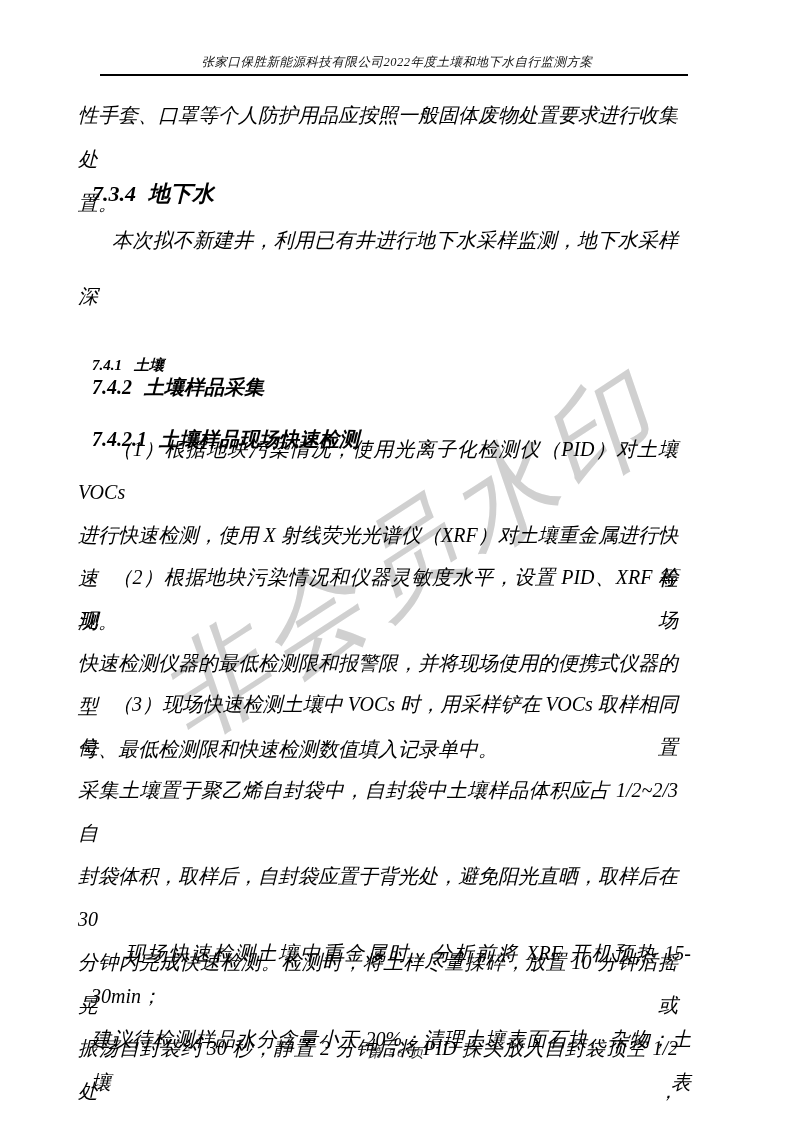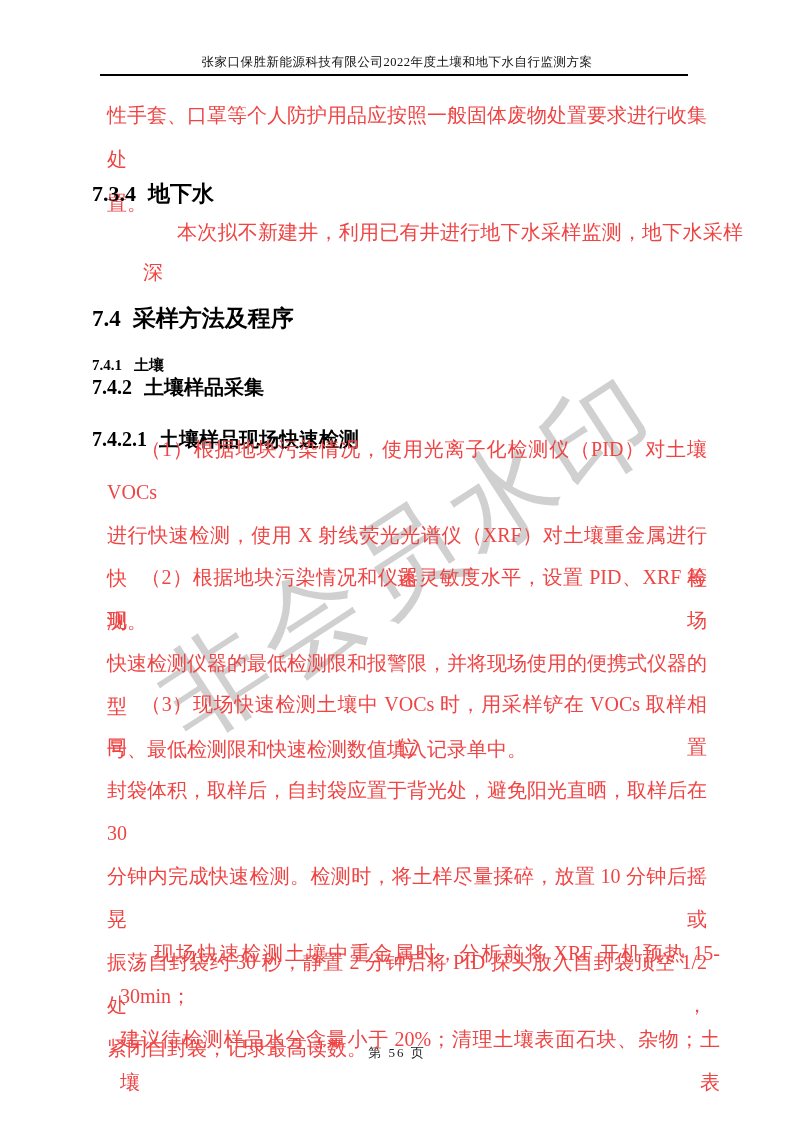--- a/index.html
+++ b/index.html
@@ -3,20 +3,21 @@
 <meta charset="utf-8">
 <style>
   html,body{margin:0;padding:0;background:#ffffff;}
   .page{
     position:relative;
     width:794px;height:1123px;
     background:#ffffff;
     overflow:hidden;
     font-family:"Liberation Serif","DejaVu Serif",serif;
     color:#000;
+    font-style:italic;
   }
   
   .doc-header{
     position:absolute;top:54px;left:100px;width:594px;
     text-align:center;font-size:12.5px;color:#111;
     letter-spacing:.5px;white-space:nowrap;
   }
   .header-rule{
     position:absolute;top:74px;left:100px;width:588px;height:2px;
     background:#000;
@@ -25,39 +26,39 @@
   .watermark{
     position:absolute;left:410px;top:557px;
     transform:translate(-50%,-50%) rotate(-33deg);
     font-size:106px;letter-spacing:8px;white-space:nowrap;
     color:#c5c5c5;opacity:.8;z-index:0;
     font-family:"Liberation Serif","DejaVu Serif",serif;
   }
   
   .textlayer{position:absolute;inset:0;z-index:1;}
   .para{
-    position:absolute;left:107px;width:600px;
-    font-size:20px;line-height:43px;color:#ef4444;
+    position:absolute;left:78px;width:600px;
+    font-size:20px;line-height:43px;color:#000000;
   }
   .line{display:block;}
   .j{text-align:justify;text-align-last:justify;}
   .last{text-align:left;text-align-last:left;}
   .ind{text-indent:1.7em;}
   .heading{
     position:absolute;left:92px;width:640px;
     font-weight:bold;color:#000;white-space:nowrap;
   }
   .hnum{display:inline-block;margin-right:12px;}
   .h-734{top:179px;font-size:22px;}
   .h-74 {top:303px;font-size:23px;}
   .h-741{top:356px;font-size:15px;}
   .h-742{top:374px;font-size:20px;}
   .h-7421{top:426px;font-size:20px;}
   .p-ppe {top:93px;line-height:44px;}
-  .p-gw  {top:212px;line-height:40px;margin-left:36px;}
+  .p-gw  {top:212px;line-height:56px;}
   .p-it1 {top:428px;}
   .p-it2 {top:556px;}
   .p-it3 {top:683px;}
   .p-xrf {top:932px;margin-left:13px;}
   
   .doc-footer{
     position:absolute;top:1044px;left:100px;width:594px;
     text-align:center;font-size:13px;color:#222;letter-spacing:2px;
   }
 </style>
@@ -79,23 +80,20 @@
     </div>
 
     <div class="heading h-734">
       <span class="hnum">7.3.4</span><span class="htitle">地下水</span>
     </div>
 
     <div class="para p-gw">
       <span class="line j ind">本次拟不新建井，利用已有井进行地下水采样监测，地下水采样深</span>
     </div>
 
-    <div class="heading h-74">
-      <span class="hnum">7.4</span><span class="htitle">采样方法及程序</span>
-    </div>
 
     <div class="heading h-741">
       <span class="hnum">7.4.1</span><span class="htitle">土壤</span>
     </div>
 
     <div class="heading h-742">
       <span class="hnum">7.4.2</span><span class="htitle">土壤样品采集</span>
     </div>
 
     <div class="heading h-7421">
@@ -109,20 +107,21 @@
     </div>
 
     <div class="para p-it2">
       <span class="line j ind">（2）根据地块污染情况和仪器灵敏度水平，设置 PID、XRF 等现场</span>
       <span class="line j">快速检测仪器的最低检测限和报警限，并将现场使用的便携式仪器的型</span>
       <span class="line last">号、最低检测限和快速检测数值填入记录单中。</span>
     </div>
 
     <div class="para p-it3">
       <span class="line j ind">（3）现场快速检测土壤中 VOCs 时，用采样铲在 VOCs 取样相同位置</span>
+      <span class="line j">采集土壤置于聚乙烯自封袋中，自封袋中土壤样品体积应占 1/2~2/3 自</span>
       <span class="line j">封袋体积，取样后，自封袋应置于背光处，避免阳光直晒，取样后在 30</span>
       <span class="line j">分钟内完成快速检测。检测时，将土样尽量揉碎，放置 10 分钟后摇晃或</span>
       <span class="line j">振荡自封袋约 30 秒，静置 2 分钟后将 PID 探头放入自封袋顶空 1/2 处，</span>
       <span class="line last">紧闭自封袋，记录最高读数。</span>
     </div>
 
     <div class="para p-xrf">
       <span class="line j ind">现场快速检测土壤中重金属时，分析前将 XRF 开机预热 15-30min；</span>
       <span class="line j">建议待检测样品水分含量小于 20%；清理土壤表面石块、杂物；土壤表</span>
     </div>

